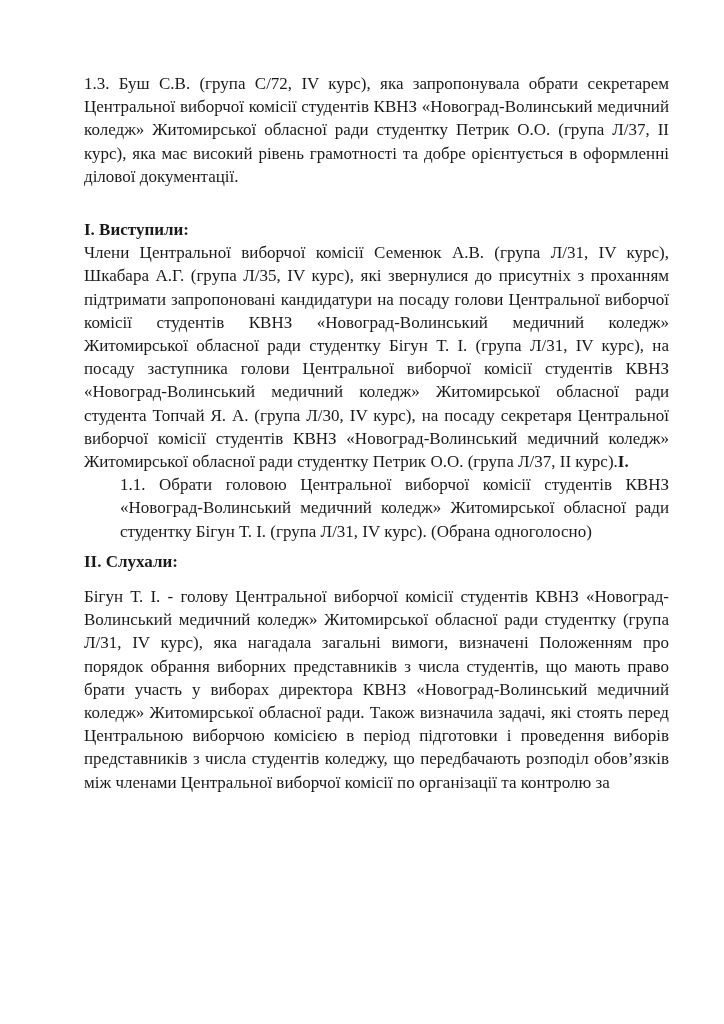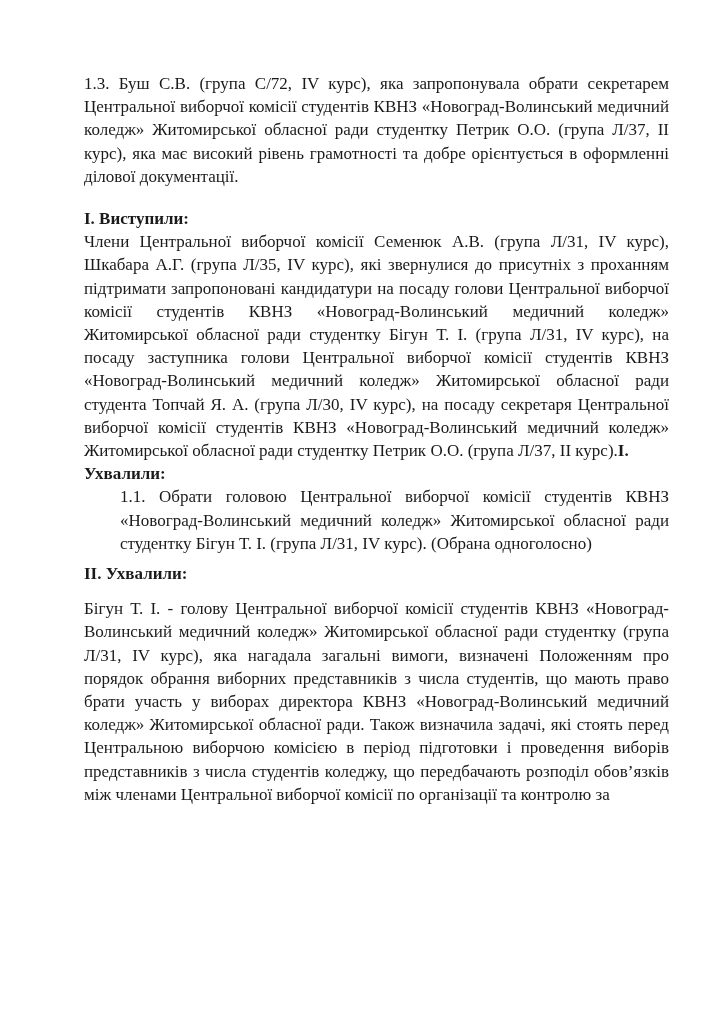--- a/index.html
+++ b/index.html
@@ -18,21 +18,21 @@
     font-family: "Liberation Serif", "DejaVu Serif", serif;
     font-size: 17px;
     line-height: 23.2px;
     color: #1a1a1a;
     overflow: hidden;
   }
   .para {
     margin: 0;
     text-align: justify;
   }
-  .para.after-gap-lg { margin-bottom: 19px; }
+  .para.after-gap-lg { margin-bottom: 30px; }
   .para.after-gap-sm { margin-bottom: 7px; margin-left: 36px; }
   .para.after-gap-md { margin-bottom: 8px; }
   .heading {
     margin: 0;
     font-size: 17px;
     line-height: 23.2px;
     font-weight: bold;
     text-align: left;
     font-family: Liberation Serif, serif;
   }
@@ -43,23 +43,22 @@
 <body>
 
 <div class="page">
 
   <p class="para after-gap-lg">1.3. Буш С.В. (група С/72, IV курс), яка запропонувала обрати секретарем Центральної виборчої комісії студентів КВНЗ «Новоград-Волинський медичний коледж» Житомирської обласної ради студентку Петрик О.О. (група Л/37, ІІ курс), яка має високий рівень грамотності та добре орієнтується в оформленні ділової документації.</p>
 
   <h3 class="heading">І. Виступили:</h3>
 
   <p class="para"><span>Члени Центральної виборчої комісії Семенюк А.В. (група Л/31, IV курс), Шкабара А.Г. (група Л/35, IV курс), які звернулися до присутніх з проханням підтримати запропоновані кандидатури на посаду голови Центральної виборчої комісії студентів КВНЗ «Новоград-Волинський медичний коледж» Житомирської обласної ради студентку Бігун Т. І. (група Л/31, IV курс), на посаду заступника голови Центральної виборчої комісії студентів КВНЗ «Новоград-Волинський медичний коледж» Житомирської обласної ради студента Топчай Я. А. (група Л/30, IV курс), на посаду секретаря Центральної виборчої комісії студентів КВНЗ «Новоград-Волинський медичний коледж» Житомирської обласної ради студентку Петрик О.О. (група Л/37, ІІ курс).</span><span class="bold-run">І.</span></p>
 
-  <h3 class="heading">Ухвалили:</h3>
 
   <p class="para after-gap-sm">1.1. Обрати головою Центральної виборчої комісії студентів КВНЗ «Новоград-Волинський медичний коледж» Житомирської обласної ради студентку Бігун Т. І. (група Л/31, IV курс). (Обрана одноголосно)</p>
 
 
 
-  <h3 class="heading after-gap">ІІ. Ухвалили:</h3>
+  <h3 class="heading after-gap">ІІ. Слухали:</h3>
 
   <p class="para">Бігун Т. І. - голову Центральної виборчої комісії студентів КВНЗ «Новоград-Волинський медичний коледж» Житомирської обласної ради студентку (група Л/31, IV курс), яка нагадала загальні вимоги, визначені Положенням про порядок обрання виборних представників з числа студентів, що мають право брати участь у виборах директора КВНЗ «Новоград-Волинський медичний коледж» Житомирської обласної ради. Також визначила задачі, які стоять перед Центральною виборчою комісією в період підготовки і проведення виборів представників з числа студентів коледжу, що передбачають розподіл обов’язків між членами Центральної виборчої комісії по організації та контролю за</p>
 
 </div>
 
 </body></html>

